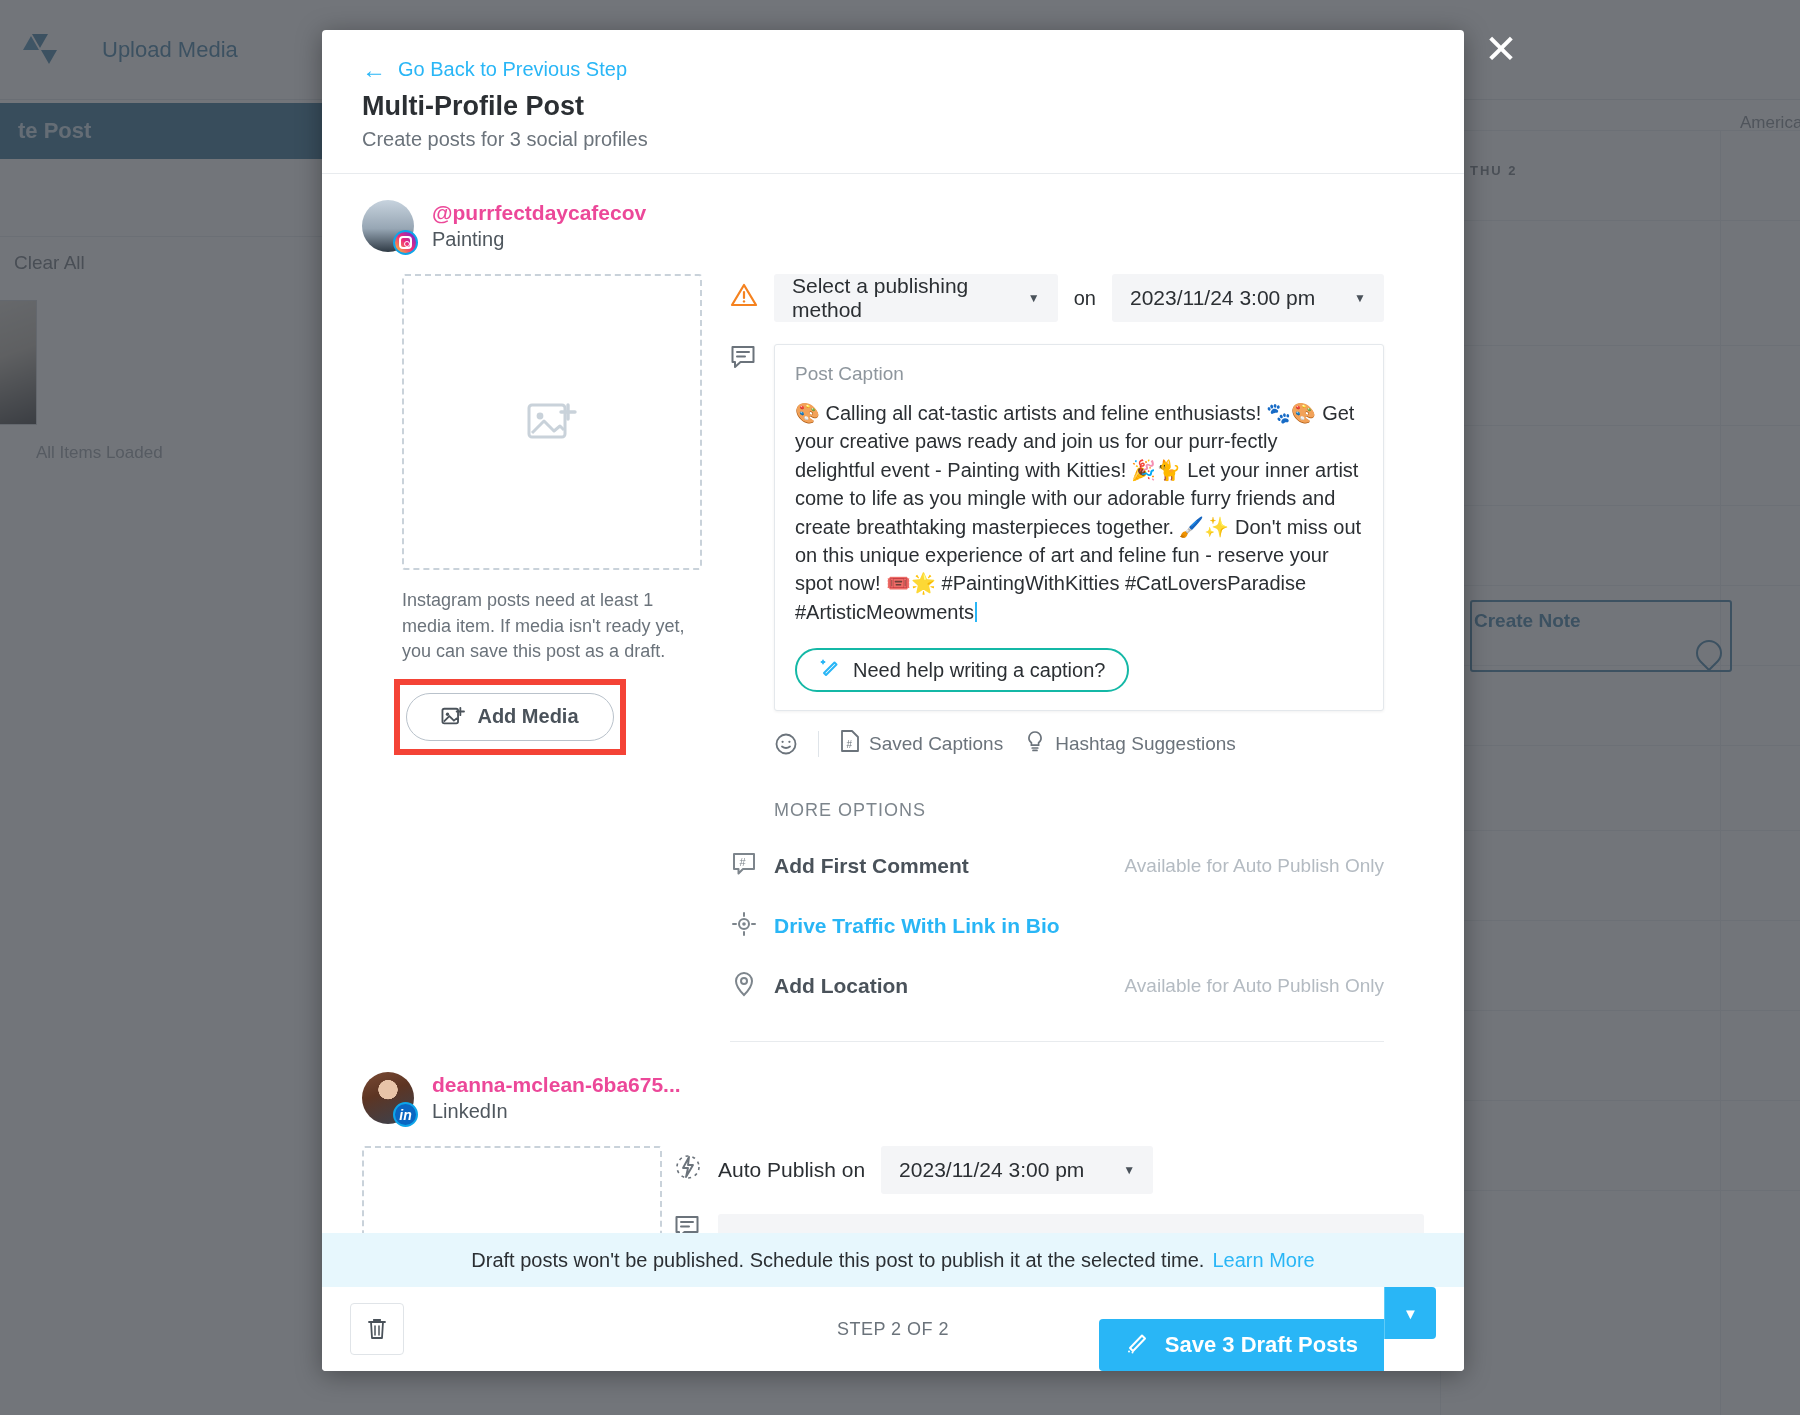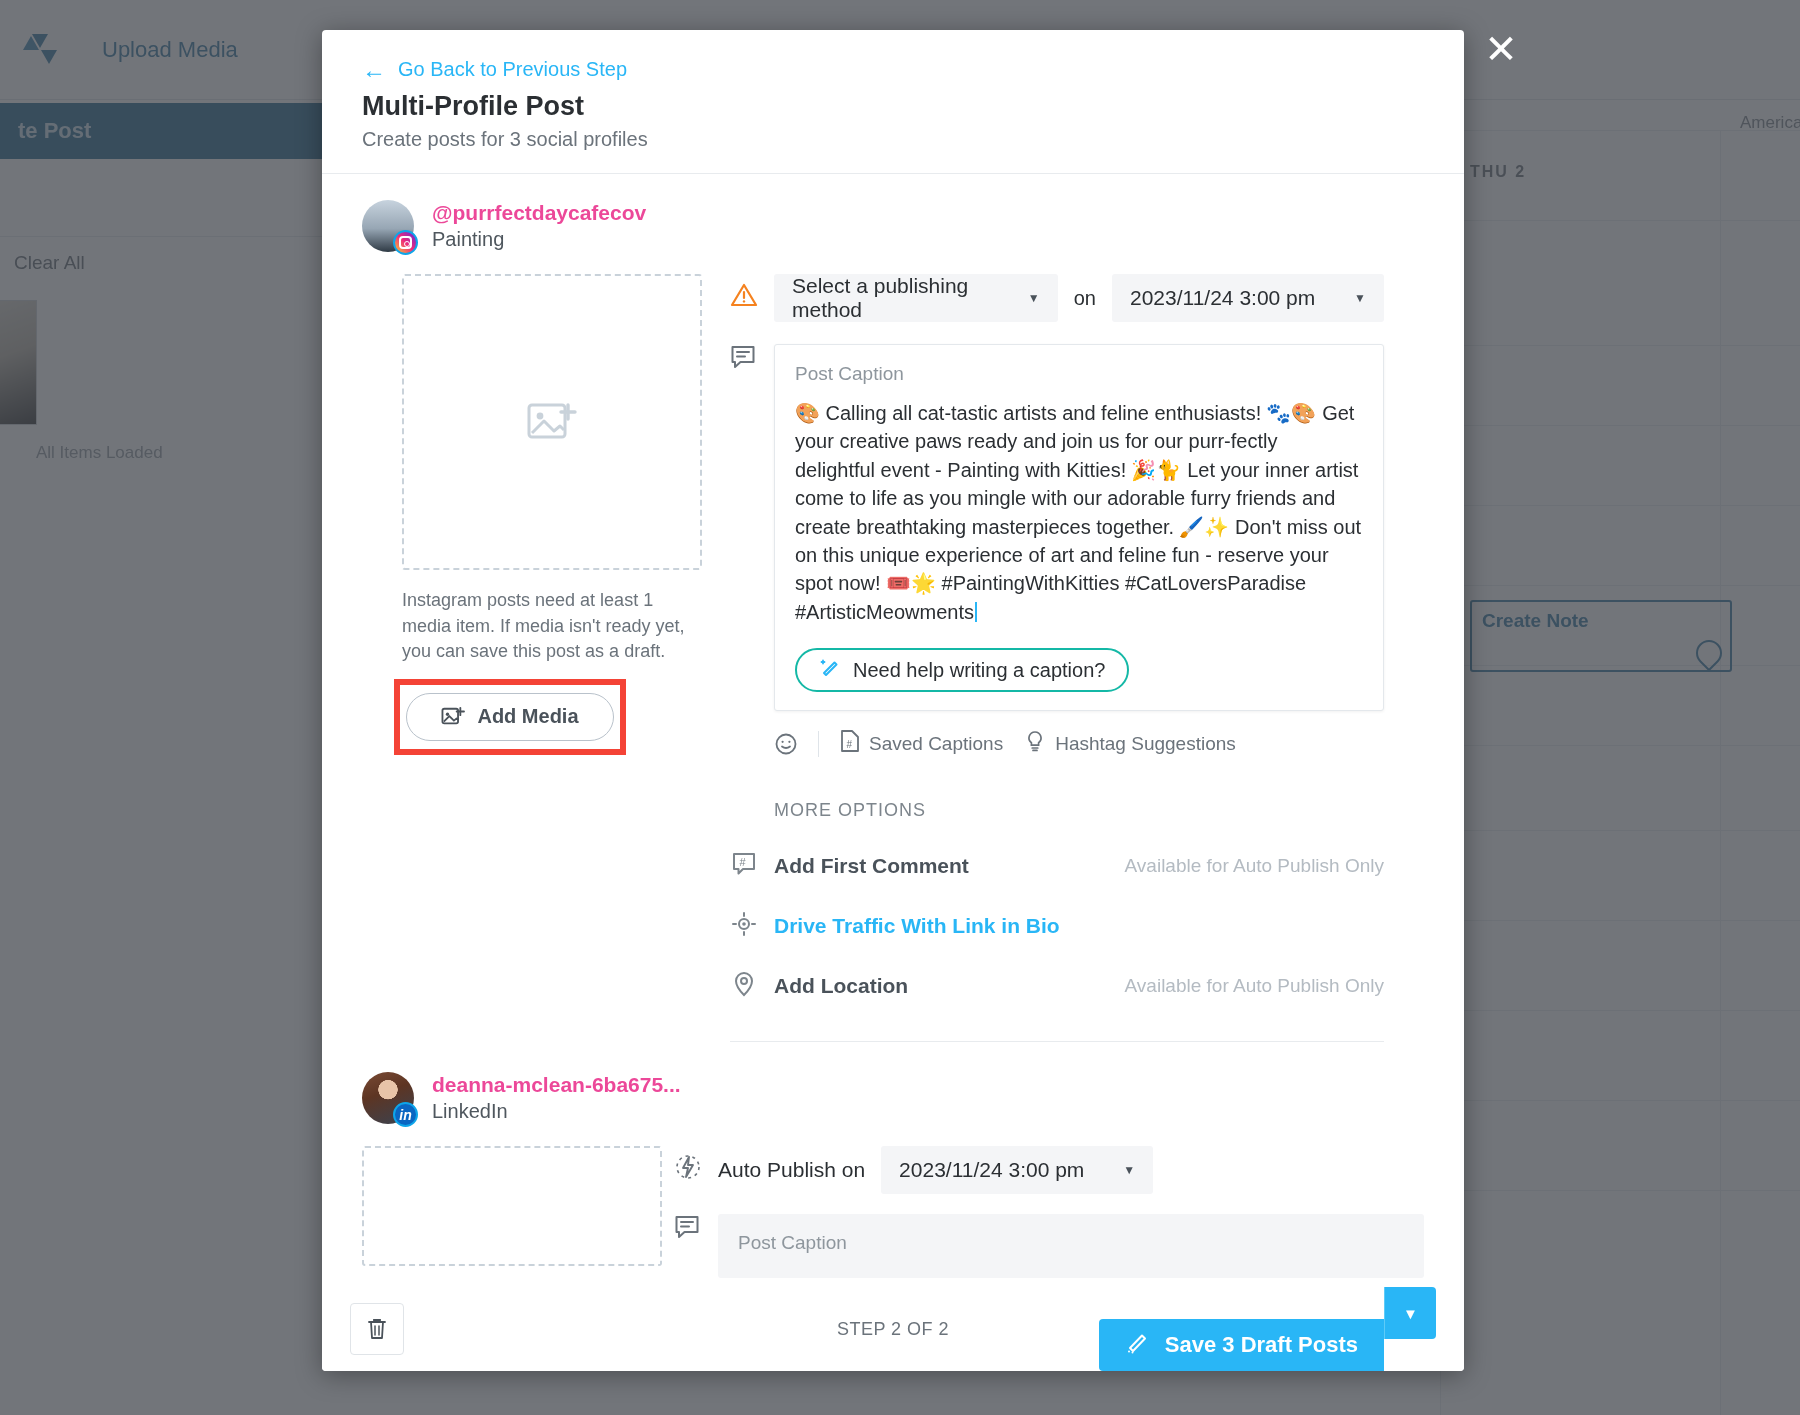--- a/index.html
+++ b/index.html
@@ -47,34 +47,34 @@
     position: absolute; left: -25px; top: 300px; width: 62px; height: 125px;
     background: linear-gradient(160deg,#d9d6cf 0%,#b9b3a8 45%,#3a3a3a 100%);
     border: 1px solid #cbd0d4;
   }
   .bg-allloaded {
     position: absolute; left: 36px; top: 443px;
     font-size: 17px; color: #9aa1a8;
   }
   .bg-thu {
     position: absolute; left: 1470px; top: 163px;
-    font-size: 16px; letter-spacing: 2px; color: #6f777e; font-weight: 600; text-align: right;
+    font-size: 13px; letter-spacing: 2px; color: #6f777e; font-weight: 600; text-align: right;
   }
   .bg-america {
     position: absolute; left: 1740px; top: 113px;
     font-size: 17px; color: #838a91;
   }
   .bg-gridlines { position: absolute; left: 1440px; top: 130px; right: 0; bottom: 0; }
   .bg-gridline { position: absolute; left: 0; right: 0; height: 1px; background: #e9ecef; }
   .bg-vline { position: absolute; top: 0; bottom: 0; width: 1px; background: #e9ecef; }
   .bg-createnote {
     position: absolute; left: 1470px; top: 600px; width: 262px; height: 72px;
     border: 2px solid #3d7ea6; border-radius: 3px;
     color: #3d7ea6; font-size: 19px; font-weight: 600;
-    padding: 8px 10px;
+    padding: 8px 2px;
   }
   .bg-note-pin {
     position: absolute; right: 8px; bottom: 4px;
     width: 26px; height: 26px; border: 2px solid #3d7ea6;
     border-radius: 50% 50% 50% 0; transform: rotate(-45deg);
   }
   .bg-avatars {
     position: absolute; left: 540px; top: -20px;
     display: flex; gap: 22px;
   }
@@ -590,20 +590,24 @@
             <div class="li-caption-box">
               <span>Post Caption</span>
             </div>
           </div>
         </div>
       </div>
     </div>
 
   </div>
 
+  <div class="banner">
+    <span>Draft posts won't be published. Schedule this post to publish it at the selected time.</span>
+    <a>Learn More</a>
+  </div>
 
   <div class="footer">
     <div class="trash-btn">
       <svg width="22" height="24" viewBox="0 0 22 24">
         <path d="M3 5 h16" stroke="#4a525a" stroke-width="1.8" stroke-linecap="round"></path>
         <path d="M8 5 V3 h6 v2" fill="none" stroke="#4a525a" stroke-width="1.8"></path>
         <path d="M5 5 l1 16 h10 l1-16" fill="none" stroke="#4a525a" stroke-width="1.8" stroke-linejoin="round"></path>
         <path d="M9 9 v9 M13 9 v9" stroke="#4a525a" stroke-width="1.5" stroke-linecap="round"></path>
       </svg>
     </div>

